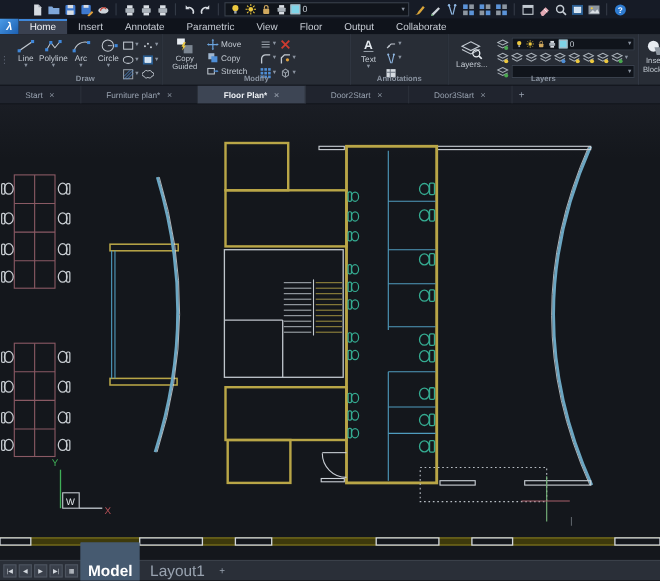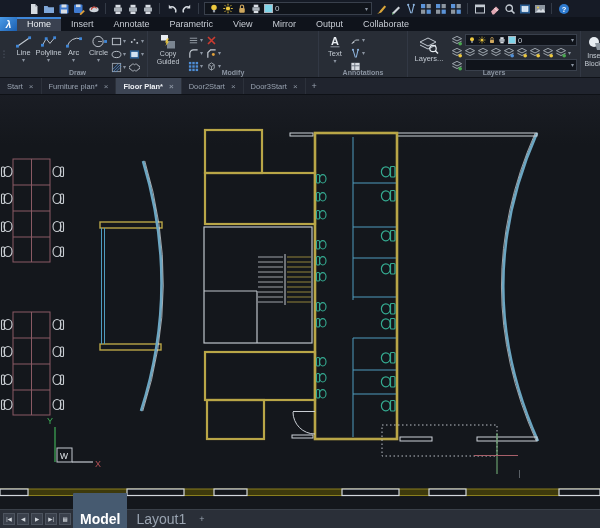--- a/index.html
+++ b/index.html
@@ -46,21 +46,21 @@
   .mini svg { width:11px; height:11px; }
   .two-line { font-size:7px; color:#c3cad2; text-align:center; line-height:1.1; }
   .combo2 { display:flex; align-items:center; gap:2px; height:12px;
     background:#10141b; border:1px solid #39404c; padding:0 2px; }
   .combo2 .sw { width:8px; height:8px; background:#7fd4e8; border:1px solid #aeb6bf; }
   .combo2 .val { font-size:7.5px; color:#c3cad2; flex:1 1 auto; }
   .li { width:12px; height:11px; }
   
   .doctabs { position:absolute; left:0; top:78px; width:600px; height:17px;
     background:#20242e; display:flex; align-items:stretch; border-bottom:1px solid #0e1116; }
-  .dtab { display:flex; align-items:center; gap:6px; padding:0 7px; font-size:7.5px;
+  .dtab { display:flex; align-items:center; gap:6px; padding:0 23px; font-size:7.5px;
     color:#98a2b0; border-right:1px solid #2c313b; }
   .dtab .x { font-size:8px; color:#8a93a0; }
   .dtab.active { background:#3d4554; color:#eef1f5; font-weight:bold; }
   .dplus { display:flex; align-items:center; padding:0 6px; color:#98a2b0; font-size:9px; }
   
   .canvas { position:absolute; left:0; top:95px; width:600px; height:414px;
     background:linear-gradient(#1a1d24 0%, #14171c 12%); }
   
   .status { position:absolute; left:0; top:509px; width:600px; height:19px;
     background:#2a2f38; border-top:1px solid #3a4049; display:flex; align-items:center;
@@ -468,21 +468,21 @@
     <div class="rtab">
         <span>Annotate</span>
       </div>
     <div class="rtab">
         <span>Parametric</span>
       </div>
     <div class="rtab">
         <span>View</span>
       </div>
     <div class="rtab">
-        <span>Mirror</span>
+        <span>Floor</span>
       </div>
     <div class="rtab">
         <span>Output</span>
       </div>
     <div class="rtab">
         <span>Collaborate</span>
       </div>
   </div>
 
   <div class="ribbon">
@@ -560,20 +560,40 @@
     </div>
     <div class="psep"></div>
 
     <div class="panel" style="width:170px">
       <div style="display:flex; gap:4px; padding-left:4px">
         <div style="display:flex; flex-direction:column; align-items:center; width:32px">
           <svg width="16" height="16">
               <use href="#i-cg"></use>
             </svg>
           <span class="two-line">Copy Guided</span>
+        </div>
+        <div style="display:flex; flex-direction:column; width:44px">
+          <div class="row-btn">
+              <svg>
+                <use href="#i-move"></use>
+              </svg>
+              <span>Move</span>
+            </div>
+          <div class="row-btn">
+              <svg>
+                <use href="#i-copy"></use>
+              </svg>
+              <span>Copy</span>
+            </div>
+          <div class="row-btn">
+              <svg>
+                <use href="#i-stretch"></use>
+              </svg>
+              <span>Stretch</span>
+            </div>
         </div>
         <div style="display:grid; grid-template-columns:18px 18px; row-gap:1px">
           <div class="mini">
               <svg>
                 <use href="#i-offset"></use>
               </svg>
               <span class="caret">▾</span>
             </div>
           <div class="mini">
               <svg>

